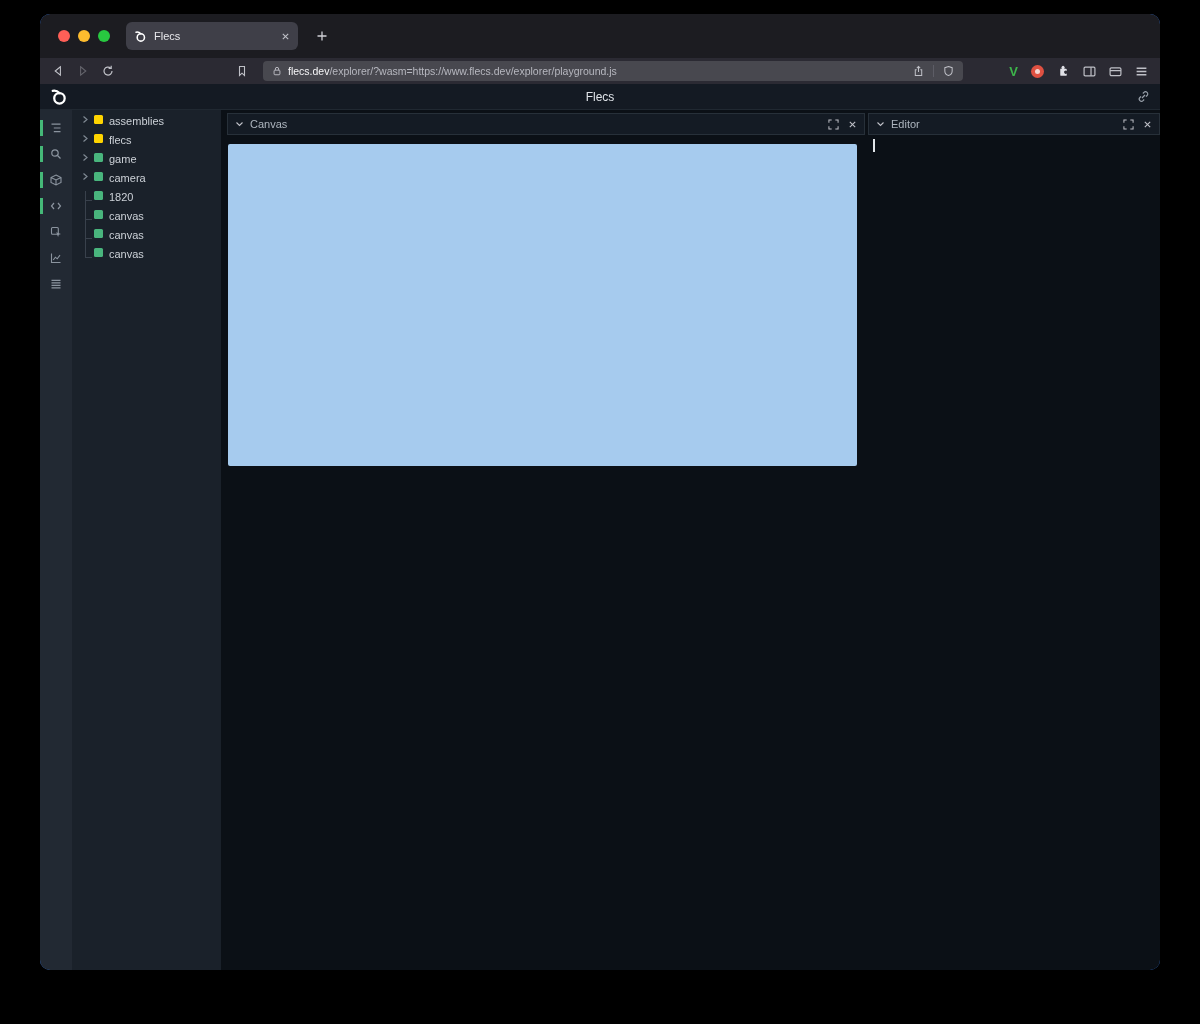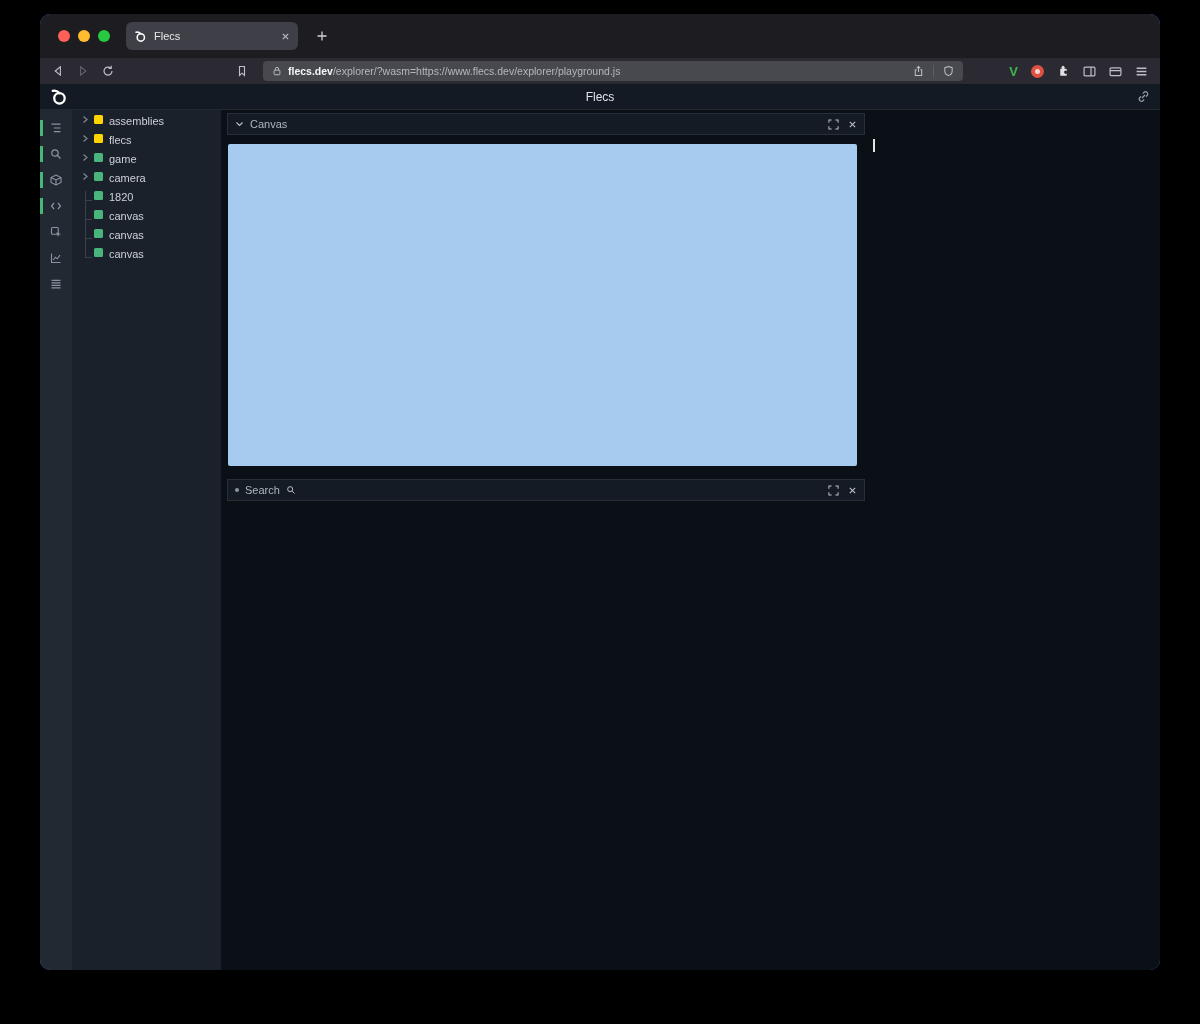--- a/index.html
+++ b/index.html
@@ -20,21 +20,21 @@
          display:flex; align-items:center; padding:0 8px; gap:7px; color:#e8e8ec; }
   .tab-title { font-size:11px; flex:1; white-space:nowrap; overflow:hidden; }
   .icbtn { color:#bfc0c7; display:flex; align-items:center; justify-content:center; }
   .newtab { margin-left:18px; color:#cfd0d6; }
 
   
   .navbar { height:26px; background:#2b2a33; display:flex; align-items:center; padding:0 12px; gap:13px; color:#c9cad1; }
   .dim { color:#63636b; }
   .urlbar { height:20px; background:#48484f; border-radius:4px; flex:0 0 700px; margin-left:2px;
             display:flex; align-items:center; padding:0 9px; gap:6px; font-size:10.5px; color:#b6b7bf; }
-  .url-domain { color:#f6f6f8; font-weight:bold; }
+  .url-domain { color:#f6f6f8; font-weight:normal; }
   .url-path { white-space:nowrap; overflow:hidden; }
   .url-right { margin-left:auto; display:flex; gap:9px; align-items:center; color:#c2c3ca; }
   .vdiv { width:1px; height:12px; background:#5d5d66; }
   .spacer { flex:1; }
   .ext { display:flex; gap:13px; align-items:center; }
   .ext-v { color:#3db54b; font-weight:bold; font-size:13px; }
   .ext-red { width:13px; height:13px; border-radius:50%; background:#df5142; position:relative; }
   .ext-red::after { content:""; position:absolute; left:4px; top:4px; width:5px; height:5px; border-radius:50%; background:#f4d7d2; }
 
   
@@ -315,42 +315,40 @@
             </span>
           <span class="icbtn">
               <svg width="9" height="9" viewBox="0 0 10 10">
                 <path d="M2 2 L8 8 M8 2 L2 8" stroke="currentColor" stroke-width="1.2"></path>
               </svg>
             </span>
         </span>
       </div>
       <div class="canvas-surface"></div>
 
-      <div class="p-header hdr-search">
-        <span class="dot"></span>
-        <span>Search</span>
+
+      <div class="p-header hdr-editor">
         <span class="icbtn">
-            <svg width="10" height="10" viewBox="0 0 12 12">
-              <circle cx="5" cy="5" r="3" fill="none" stroke="currentColor" stroke-width="1.2"></circle>
-              <path d="M7.4 7.4 L10.2 10.2" stroke="currentColor" stroke-width="1.2"></path>
-            </svg>
-          </span>
+            <svg width="9" height="8" viewBox="0 0 9 8">
+              <path d="M1.5 2.5 L4.5 5.5 L7.5 2.5" fill="none" stroke="currentColor" stroke-width="1.1"></path>
+            </svg>
+          </span>
+        <span>Editor</span>
         <span class="ph-icons">
           <span class="icbtn">
               <svg width="11" height="11" viewBox="0 0 12 12">
                 <path d="M1 4 V1 H4 M8 1 H11 V4 M11 8 V11 H8 M4 11 H1 V8" fill="none" stroke="currentColor" stroke-width="1.1"></path>
               </svg>
             </span>
           <span class="icbtn">
               <svg width="9" height="9" viewBox="0 0 10 10">
                 <path d="M2 2 L8 8 M8 2 L2 8" stroke="currentColor" stroke-width="1.2"></path>
               </svg>
             </span>
         </span>
       </div>
-
       <div class="editor-body">
         <div class="caret"></div>
       </div>
 
     </div>
   </div>
 </div>
 
 </body></html>

